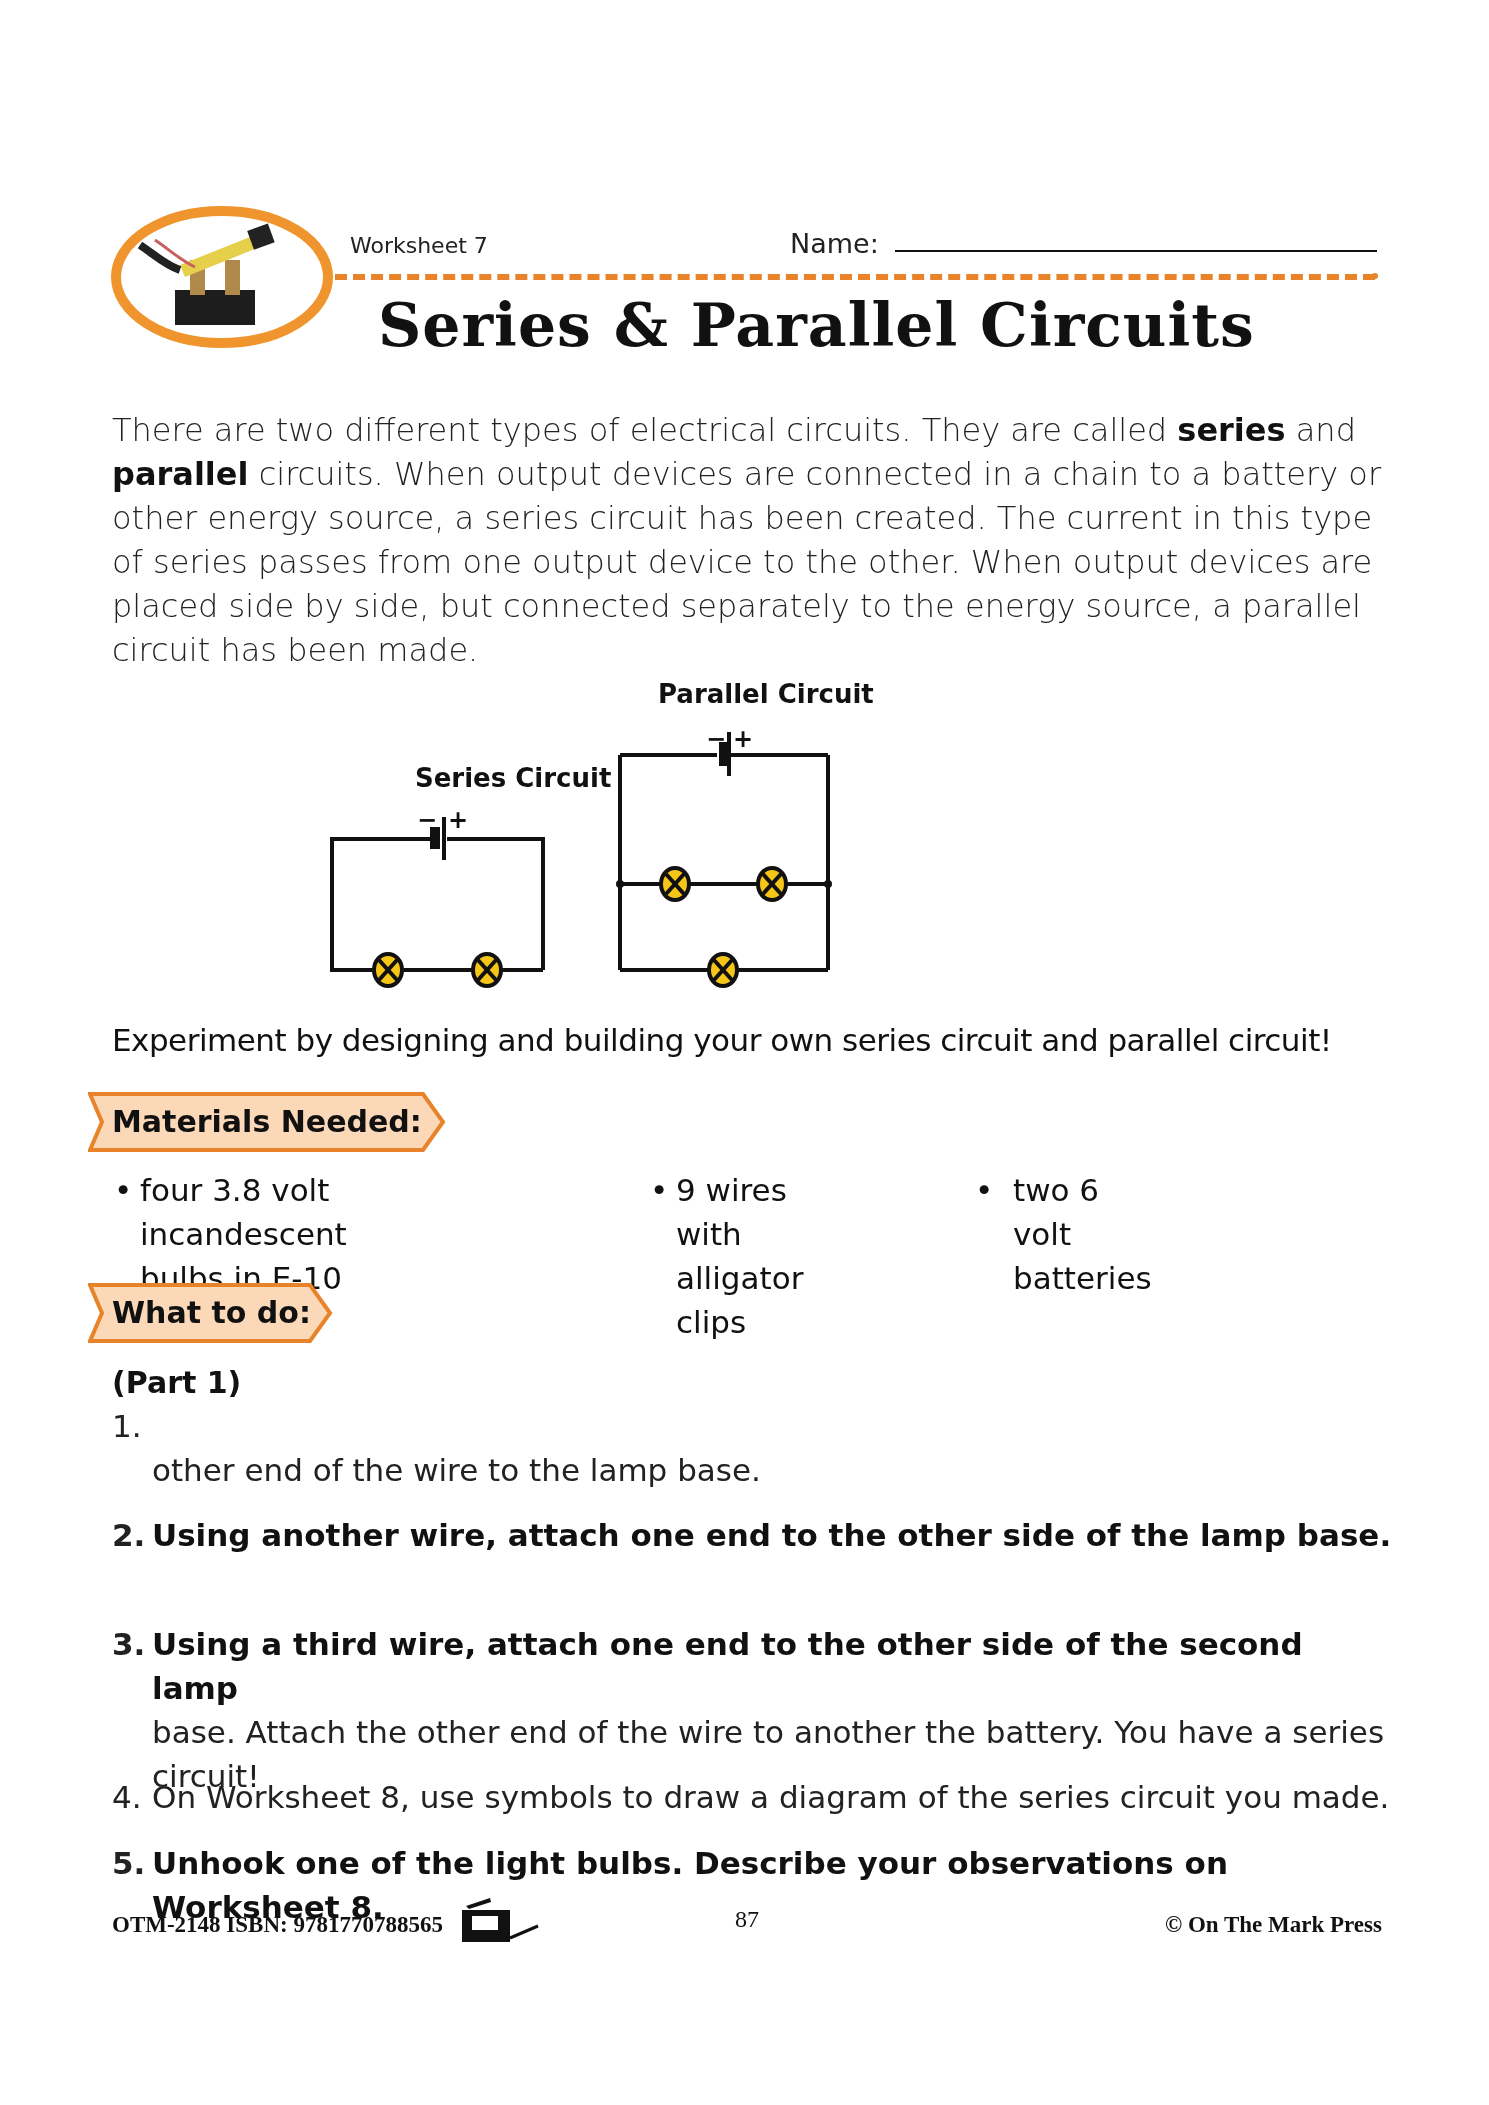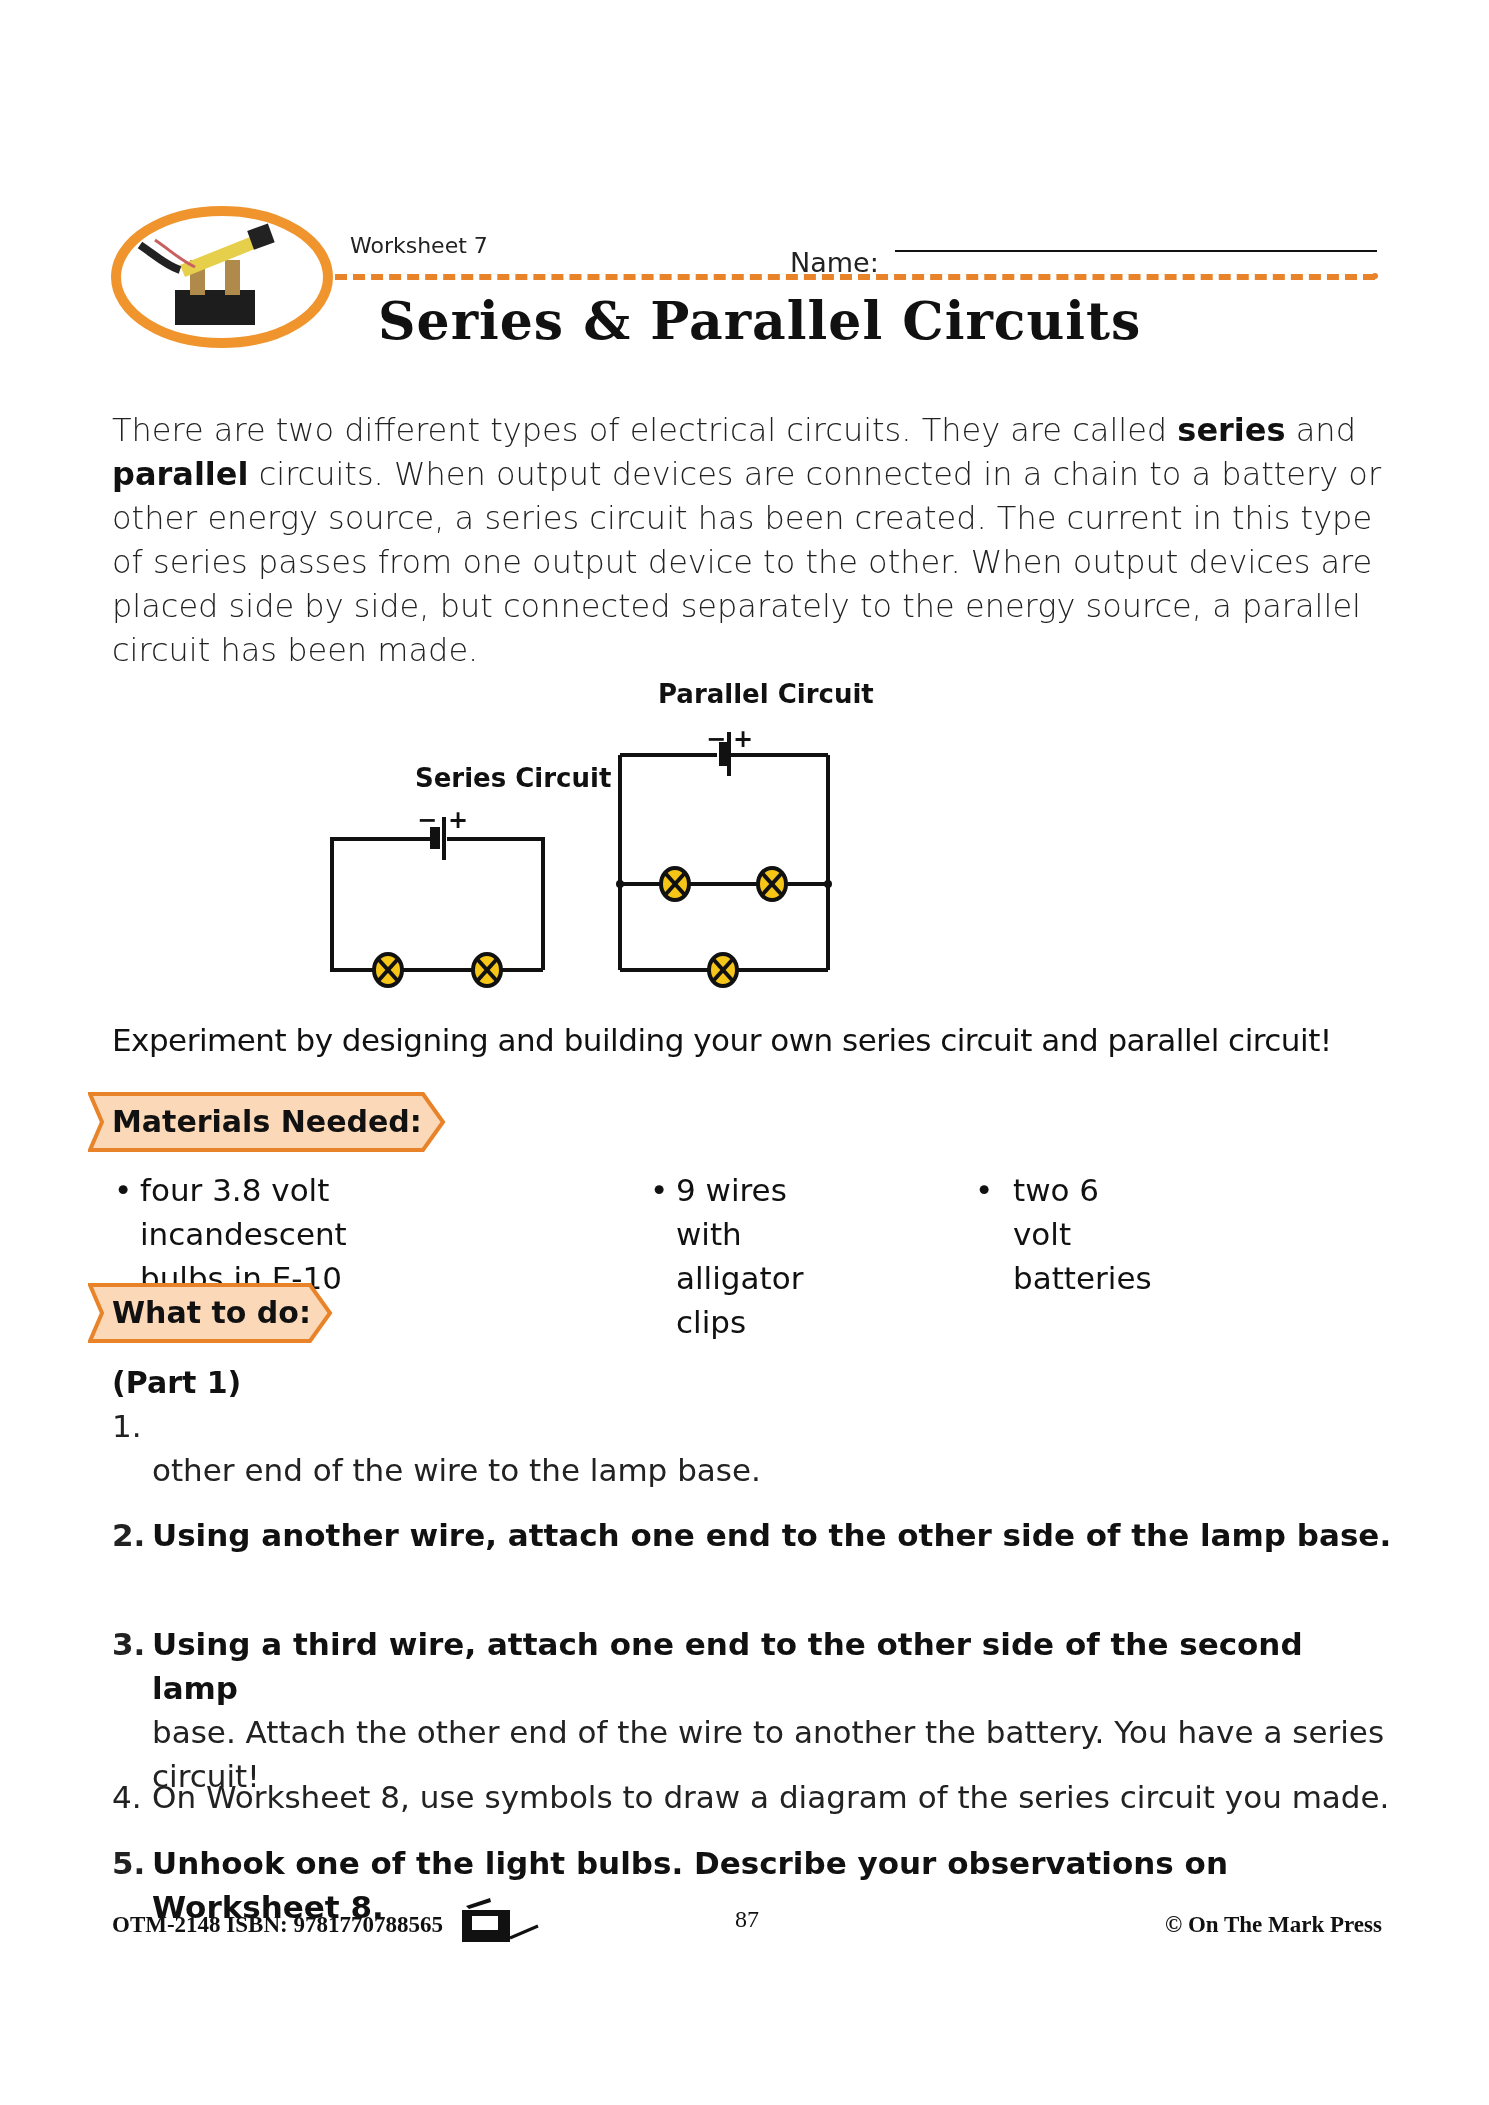--- a/index.html
+++ b/index.html
@@ -1,27 +1,27 @@
 <!DOCTYPE html>
 <html><head>
 <meta charset="utf-8">
 <style>
   html, body { margin:0; padding:0; background:#ffffff; }
   body { width:1489px; height:2105px; position:relative; overflow:hidden;
          font-family:"DejaVu Sans", sans-serif; color:#111; }
   .abs { position:absolute; }
   .logo { left:110px; top:205px; width:225px; height:145px; }
   .ws-label { left:350px; top:233px; font-size:22px; color:#222; }
-  .name-label { left:790px; top:228px; font-size:27px; color:#222;margin-top:19px; }
+  .name-label { left:790px; top:228px; font-size:27px; color:#222; }
   .name-line { left:895px; top:250px; width:482px; height:0; border-top:2px solid #111; }
   .dash-line { left:335px; top:274px; width:1040px; height:0;
                border-top:6px dashed #e8832a; }
   .dash-dot { left:1372px; top:273px; width:6px; height:6px; border-radius:50%; background:#e8832a; }
   .title { left:378px; top:290px; font-family:"DejaVu Serif", serif; font-weight:bold;
-           font-size:52px; letter-spacing:1px; color:#111; white-space:nowrap; }
+           font-size:60px; letter-spacing:1px; color:#111; white-space:nowrap; }
   .intro { left:112px; top:408px; width:1280px; font-size:32px; line-height:44px; color:#222;
            font-weight:300; }
   .intro b { font-weight:bold; color:#111; }
   .diagram { left:320px; top:670px; width:820px; height:340px; }
   .experiment { left:112px; top:1022px; font-size:31px; color:#111; letter-spacing:-0.5px; white-space:nowrap; }
   .banner { height:73px; }
   .banner svg { position:absolute; left:0; top:0; }
   .banner span { position:absolute; left:24px; top:12px; font-size:30px; font-weight:bold; color:#111; white-space:nowrap; }
   .mat-list { top:1168px; font-size:31px; line-height:44px; color:#111; }
   .mat-list .bullet { position:absolute; left:0; top:0; }

